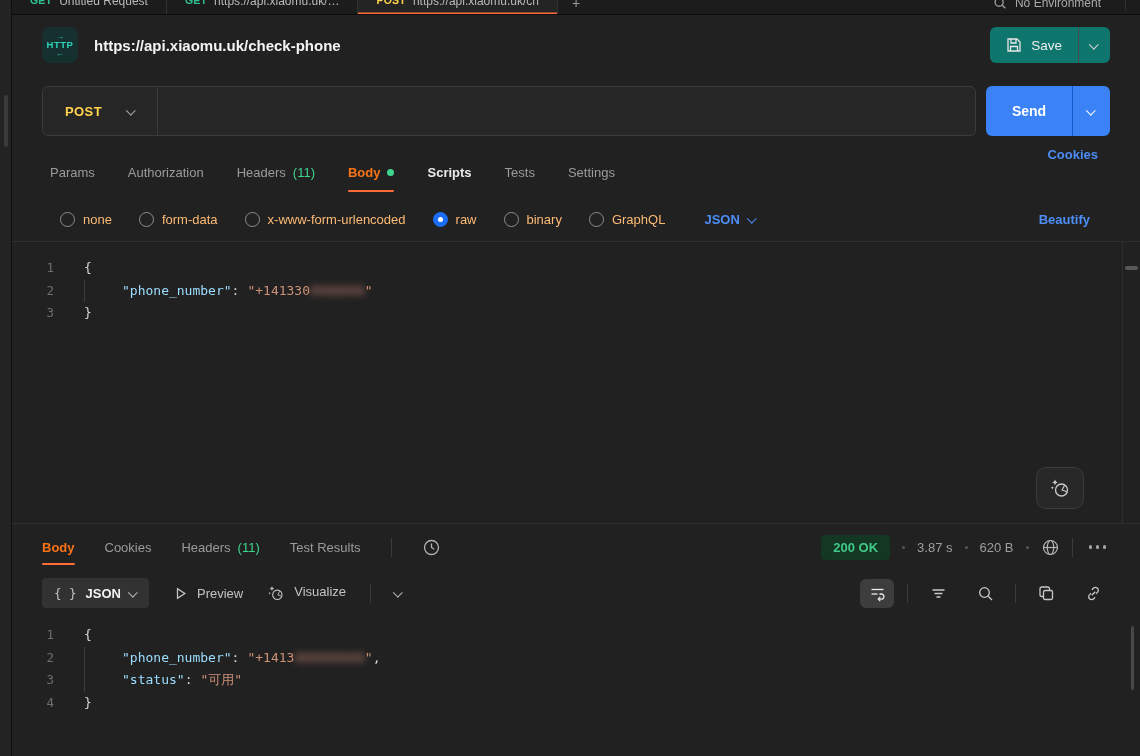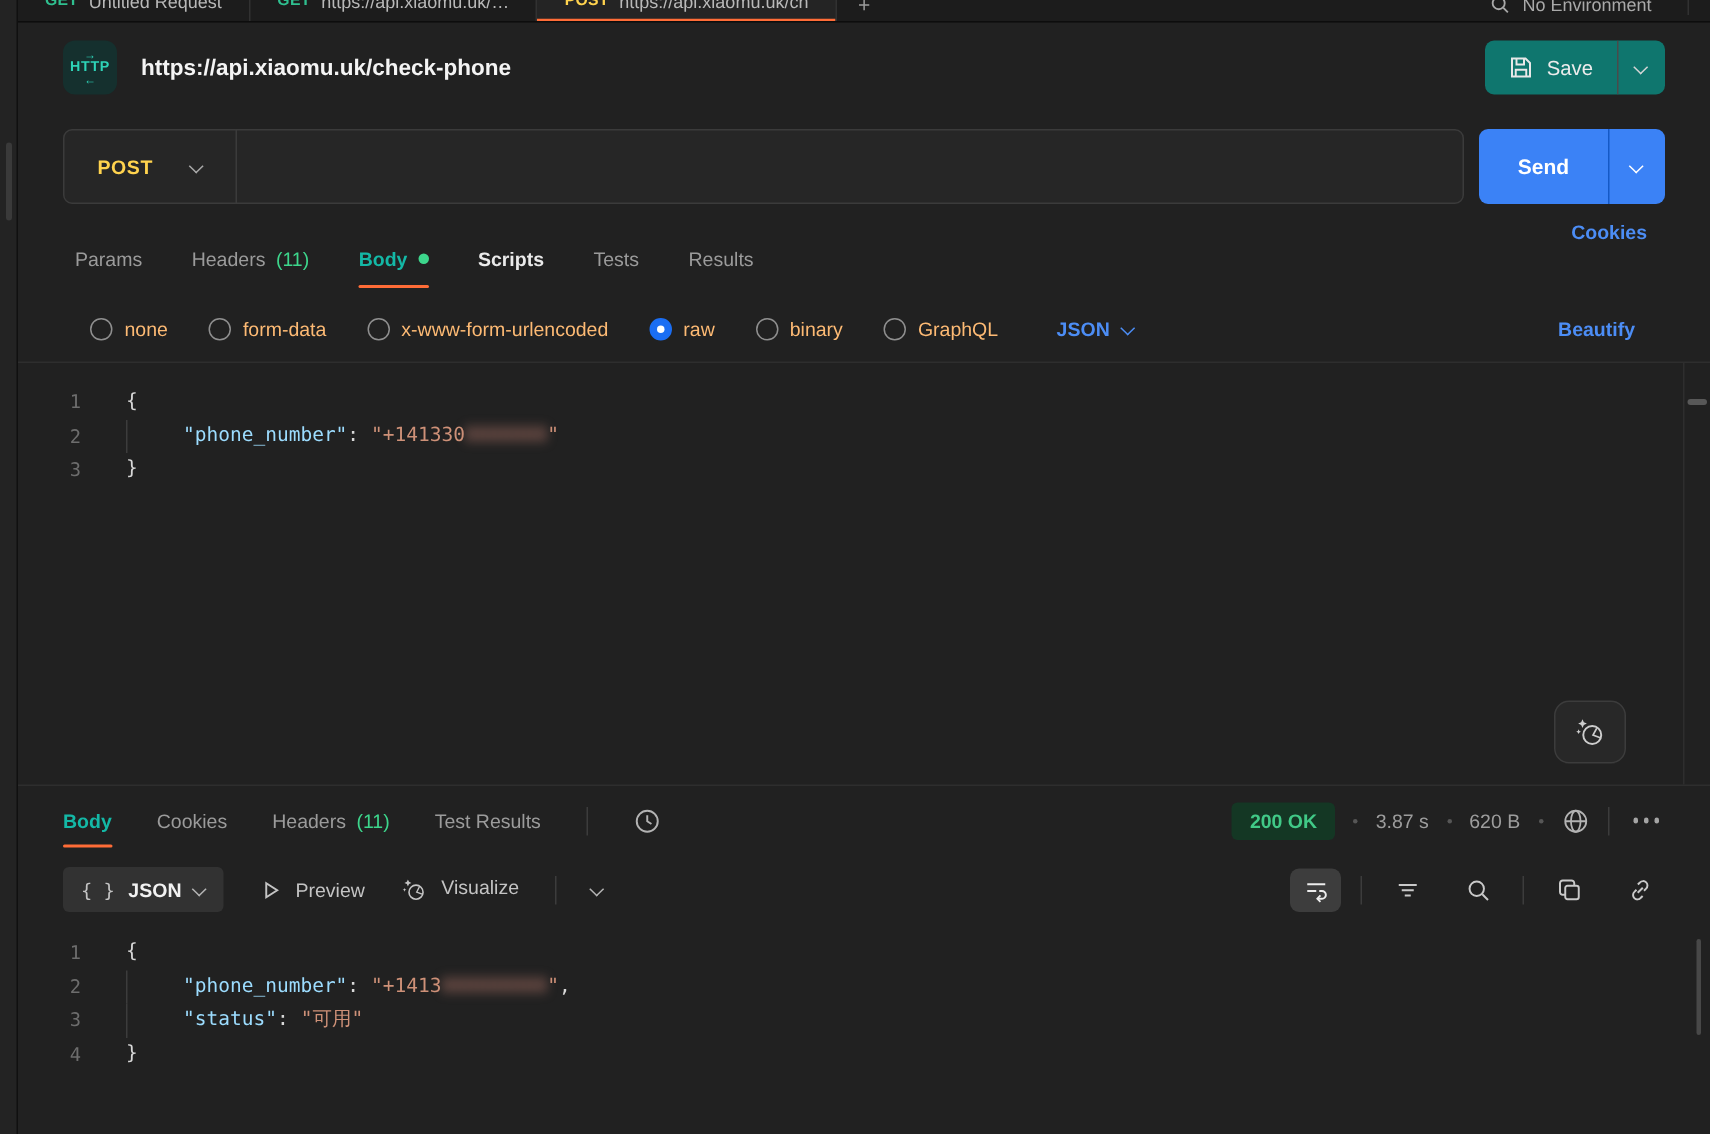--- a/index.html
+++ b/index.html
@@ -48,21 +48,21 @@
   .enter-hint { color:#8a8a8a; font-weight:400; margin-left:6px; }
   .send-split { width:124px; height:50px; border-radius:6px; background:#3b82f6; display:flex; overflow:hidden; flex:none; }
   .send-main { flex:1; display:flex; align-items:center; justify-content:center; color:#fff; font-weight:700; font-size:14px; cursor:pointer; }
   .send-caret { width:38px; display:flex; align-items:center; justify-content:center; border-left:1px solid #1559c6; color:#fff; cursor:pointer; }
 
   
   .req-tabs { height:50px; display:flex; align-items:flex-start; padding:0 42px 0 38px; gap:33px; flex:none; }
   .rtab { color:#9b9b9b; cursor:pointer; display:flex; align-items:center; gap:7px; height:100%; position:relative; }
   .rtab .cnt { color:#3dd68c; }
   .rtab.bright { color:#eaeaea; font-weight:600; }
-  .rtab.active { color:#14b8a6; font-weight:600; }
+  .rtab.active { color:#f97316; font-weight:600; }
   .rtab.active::after { content:""; position:absolute; left:0; right:0; bottom:5px; height:2px; background:#ff6c37; border-radius:1px; }
   .greendot { width:7px; height:7px; border-radius:50%; background:#3dd68c; }
   .link-blue { color:#4c8df5; font-weight:600; cursor:pointer; }
   .req-tabs .cookies { margin-left:auto; }
 
   
   .modes-row { height:44px; display:flex; align-items:center; padding:0 50px 0 48px; gap:27px; flex:none; }
   .mode { display:flex; align-items:center; gap:8px; color:#fdba74; cursor:pointer; }
   .radio { width:15px; height:15px; border-radius:50%; border:1.6px solid #8f8f8f; flex:none; }
   .radio.sel { border-color:#1b6ef3; background:#1b6ef3; position:relative; }
@@ -191,35 +191,38 @@
           <span class="chev"></span>
         </div>
     </div>
   </div>
 
   <div class="req-tabs">
     <div class="rtab">
         <span>Params</span>
       </div>
     <div class="rtab">
+        <span>Authorization</span>
+      </div>
+    <div class="rtab">
         <span>Headers</span>
         <span class="cnt">(11)</span>
       </div>
     <div class="rtab active">
         <span>Body</span>
         <span class="greendot"></span>
       </div>
     <div class="rtab bright">
         <span>Scripts</span>
       </div>
     <div class="rtab">
         <span>Tests</span>
       </div>
     <div class="rtab">
-        <span>Results</span>
+        <span>Settings</span>
       </div>
     <div class="link-blue cookies">Cookies</div>
   </div>
 
   <div class="modes-row">
     <div class="mode">
         <span class="radio"></span>
         <span>none</span>
       </div>
     <div class="mode">

